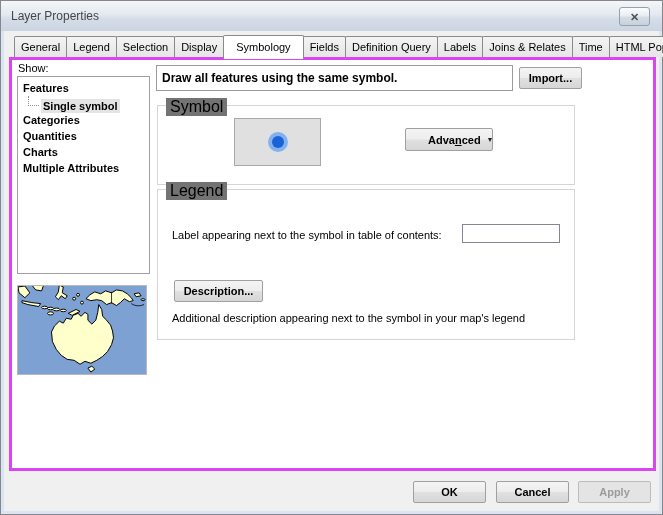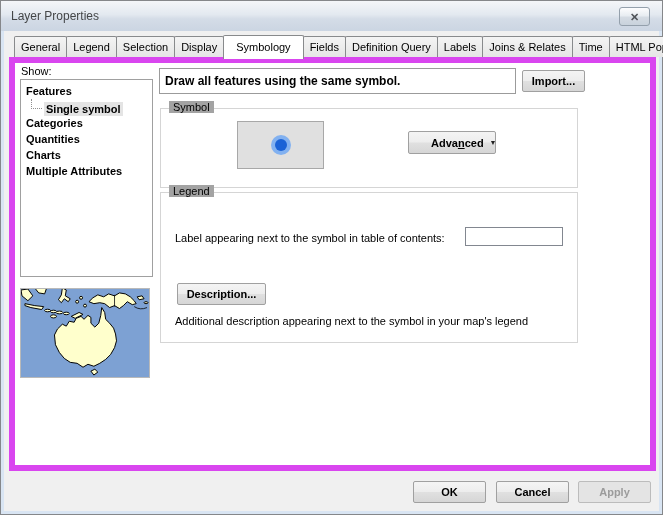--- a/index.html
+++ b/index.html
@@ -45,21 +45,21 @@
   }
   .tab:first-child { margin-left:0; }
   .tab.active {
     height:24px; margin-bottom:-1px; background:#FFFFFF;
     line-height:22px; padding:0 12px; position:relative; z-index:4;
   }
 
   
   .tabpage {
     position:absolute; left:5px; top:26px; width:647px; height:414px;
-    background:#FFFFFF; border:6px solid #d946ef; z-index:2;
+    background:#FFFFFF; border:3px solid #d946ef; z-index:2;
   }
 
   .show-label { position:absolute; left:6px; top:2px; font-size:11px; }
   .tree {
     position:absolute; left:5px; top:16px; width:133px; height:198px;
     background:#FFF; border:1px solid #A0A0A0; overflow:hidden;
     font-size:11px; padding-top:3px;
   }
   .titem { height:16px; line-height:16px; padding-left:5px; white-space:nowrap; cursor:default; }
   .titem.bold { font-weight:bold; }
@@ -87,22 +87,22 @@
     font-family:"Liberation Sans", sans-serif; font-size:11px; color:#000;
     background:linear-gradient(to bottom,#F4F4F4 0%,#EDEDED 48%,#E0E0E0 52%,#D6D6D6 100%);
     border:1px solid #A0A0A0; border-radius:2px; cursor:default;font-weight:bold;
   }
   .btn.disabled { background:#E4E4E4; border-color:#BCBCBC; color:#9B9B9B; }
 
   .importbtn { position:absolute; left:507px; top:7px; width:63px; height:22px; }
 
   .group { position:absolute; border:1px solid #D5D5D5; }
   .gtitle {
-    position:absolute; top:-8px; left:8px; background:#a3a3a3;
-    padding:0 4px; font-size:11px;
+    position:absolute; top:-8px; left:8px; background:#737373;
+    padding:0 4px; font-size:16px;
   }
   .symbolgroup { left:145px; top:45px; width:418px; height:80px; }
   .legendgroup { left:145px; top:129px; width:418px; height:151px; }
 
   .sympreview {
     position:absolute; left:76px; top:12px; width:87px; height:48px;
     background:#E0E0E0; border:1px solid #A8A8A8;
     display:flex; align-items:center; justify-content:center; cursor:default;
   }
   .dot-outer {

